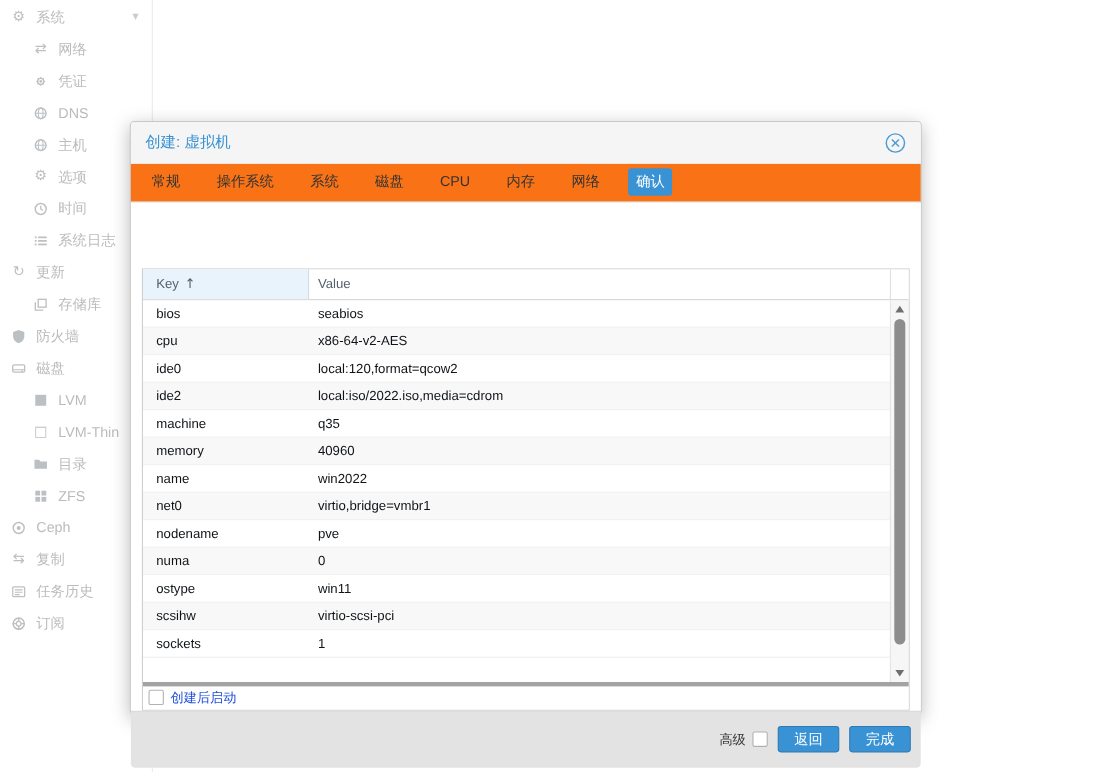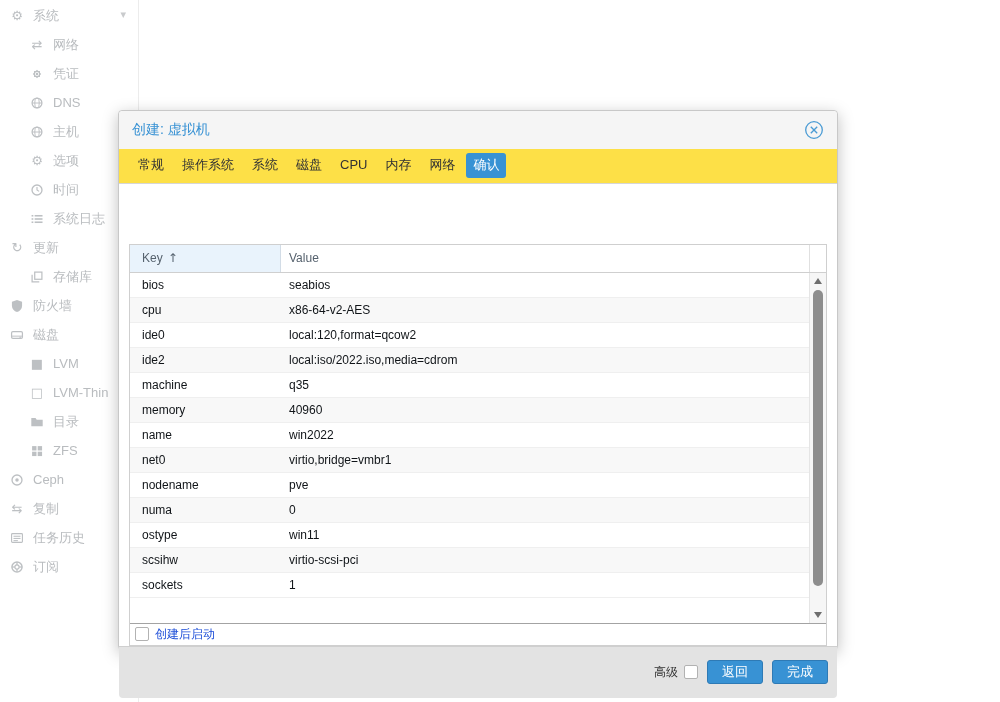--- a/index.html
+++ b/index.html
@@ -21,36 +21,36 @@
 
   
   .dialog{position:absolute;left:118px;top:110px;width:720px;height:540px;background:#fff;
     border:1px solid #c8c8c8;border-radius:4px;box-shadow:0 4px 16px rgba(0,0,0,.25);
     display:flex;flex-direction:column;}
   .dlg-header{height:38px;flex:none;background:#f5f5f5;border-radius:4px 4px 0 0;
     display:flex;align-items:center;padding:0 13px;}
   .dlg-title{flex:1;color:#3892d4;font-size:14px;}
   .close-btn{width:20px;height:20px;flex:none;cursor:pointer;display:flex;align-items:center;justify-content:center;}
 
-  .tabbar{flex:none;display:flex;align-items:flex-start;gap:4px;padding:4px 10px 5px 12px;
-    border-bottom:1px solid #d6d6d6;background:#fde047;}
+  .tabbar{flex:none;display:flex;align-items:flex-start;gap:19px;padding:4px 10px 5px 12px;
+    border-bottom:1px solid #d6d6d6;background:#f97316;}
   .tab{padding:5px 7px;font-size:13px;color:#333;border-radius:3px;cursor:pointer;line-height:1.15;}
   .tab.active{background:#3892d4;color:#fff;}
 
   .dlg-body{flex:1;padding:13px 10px 0 10px;background:#fff;}
   .panel{border:1px solid #cfcfcf;height:402px;display:flex;flex-direction:column;background:#fff;margin-top:47px;}
 
   .grid-header{flex:none;height:28px;display:flex;border-bottom:1px solid #cfcfcf;background:#fff;font-size:12px;color:#56626e;}
   .col-key{width:151px;flex:none;background:#e9f3fc;border-right:1px solid #d2dce6;
     display:flex;align-items:center;padding-left:12px;cursor:pointer;}
   .sort-arrow{margin-left:5px;color:#7d8max790;font-family:"DejaVu Sans",sans-serif;}
   .col-value{flex:1;display:flex;align-items:center;padding-left:8px;cursor:pointer;}
   .col-spacer{width:17px;flex:none;border-left:1px solid #e0e0e0;}
 
-  .grid-body{flex:none;height:351px;position:relative;border-bottom:1px solid #a3a3a3;overflow:hidden;}
+  .grid-body{flex:none;height:351px;position:relative;border-bottom:4px solid #a3a3a3;overflow:hidden;}
   .grid-rows{position:absolute;left:0;top:0;right:17px;}
   .grid-row{display:flex;height:25px;align-items:center;border-bottom:1px solid #efefef;
     font-size:12px;color:#101418;cursor:pointer;background:#fff;}
   .grid-row:nth-child(even){background:#f8f8f8;}
   .cell-key{width:151px;flex:none;padding-left:12px;overflow:hidden;}
   .cell-value{flex:1;padding-left:8px;overflow:hidden;}
 
   .vscroll{position:absolute;right:0;top:0;bottom:0;width:17px;background:#f6f6f6;border-left:1px solid #e5e5e5;cursor:pointer;}
   .sb-up{position:absolute;top:5px;left:4px;width:0;height:0;
     border-left:4px solid transparent;border-right:4px solid transparent;border-bottom:6px solid #6e6e6e;}

